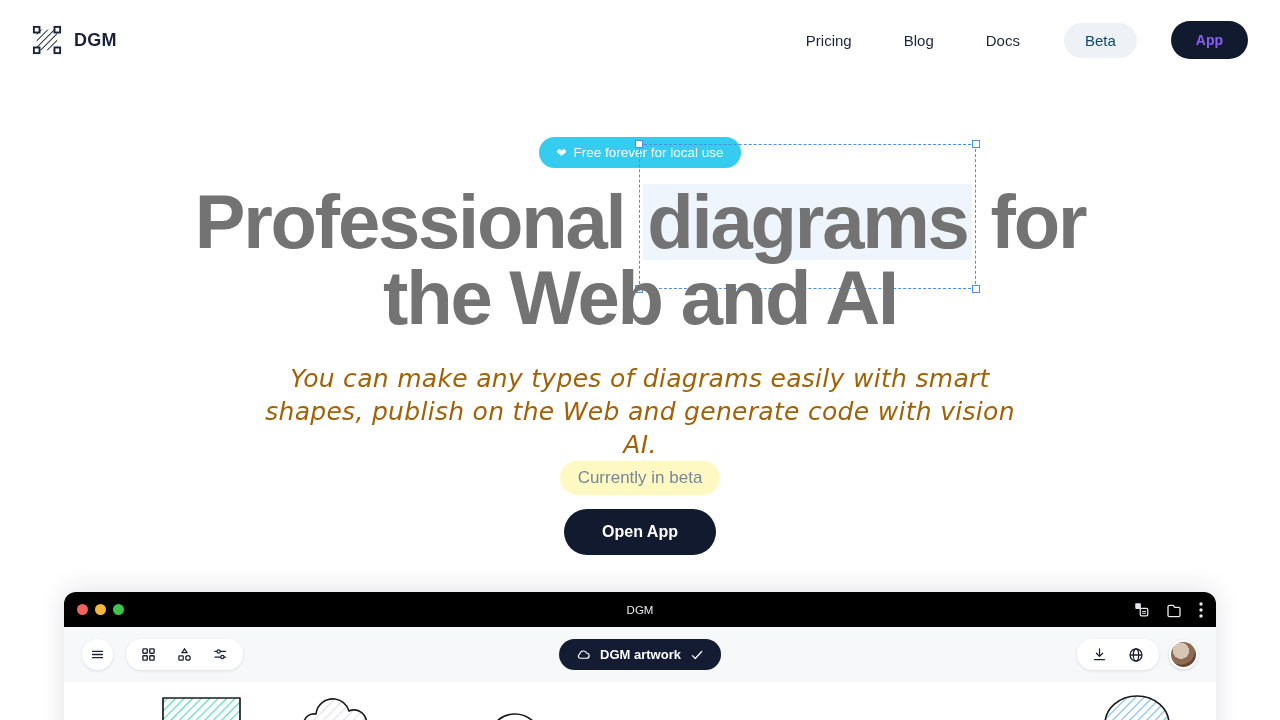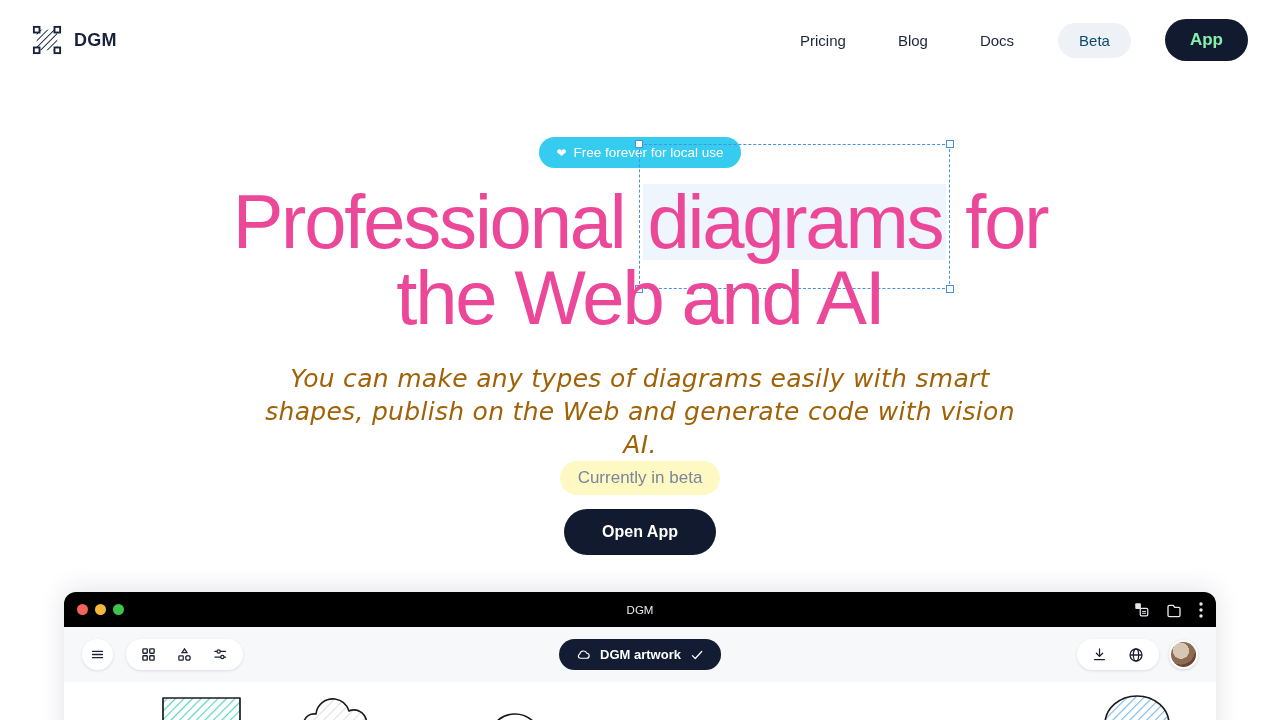--- a/index.html
+++ b/index.html
@@ -27,42 +27,42 @@
   .nav-link {
     font-size: 15px; color: #1d2639; padding: 8px 14px;
     border-radius: 999px; text-decoration: none; white-space: nowrap;
   }
   .nav-pill {
     font-size: 15px; color: #0c4a6e; padding: 9px 21px;
     border-radius: 999px; background: #eef1f6; margin-left: 6px;
     white-space: nowrap;
   }
   .nav-cta {
-    font-size: 17px; font-weight: 700; color: #86efac; padding: 11px 25px;
+    font-size: 14px; font-weight: 700; color: #8b5cf6; padding: 11px 25px;
     border-radius: 999px; background: #111a2e; margin-left: 10px;
     border: none; cursor: pointer; white-space: nowrap;
     font-family: "Liberation Sans", sans-serif;
     text-align: center;
   }
 
   
   .hero { position: absolute; top: 80px; left: 0; width: 1280px; text-align: center; }
 
   .badge {
     display: inline-flex; align-items: center; gap: 7px;
     background: #35ccf0; color: #ffffff;
     font-size: 13.5px; padding: 8px 17px; border-radius: 999px;
     margin-top: 57px;
   }
   .badge .heart { font-size: 12px; line-height: 1; color: #fff; }
 
   .headline {
     margin-top: 16px;
-    font-size: 76px; line-height: 76px; font-weight: 400;
-    color: #ec4899; letter-spacing: -2.2px;
+    font-size: 76px; line-height: 76px; font-weight: 700;
+    color: #737373; letter-spacing: -2.2px;
   }
   .headline .line { position: relative; display: block; }
 
   
   .sel-word {
     position: relative; display: inline-block;
     background: rgba(100,160,230,0.10);
     padding: 0 4px;
   }
   .sel-box {

